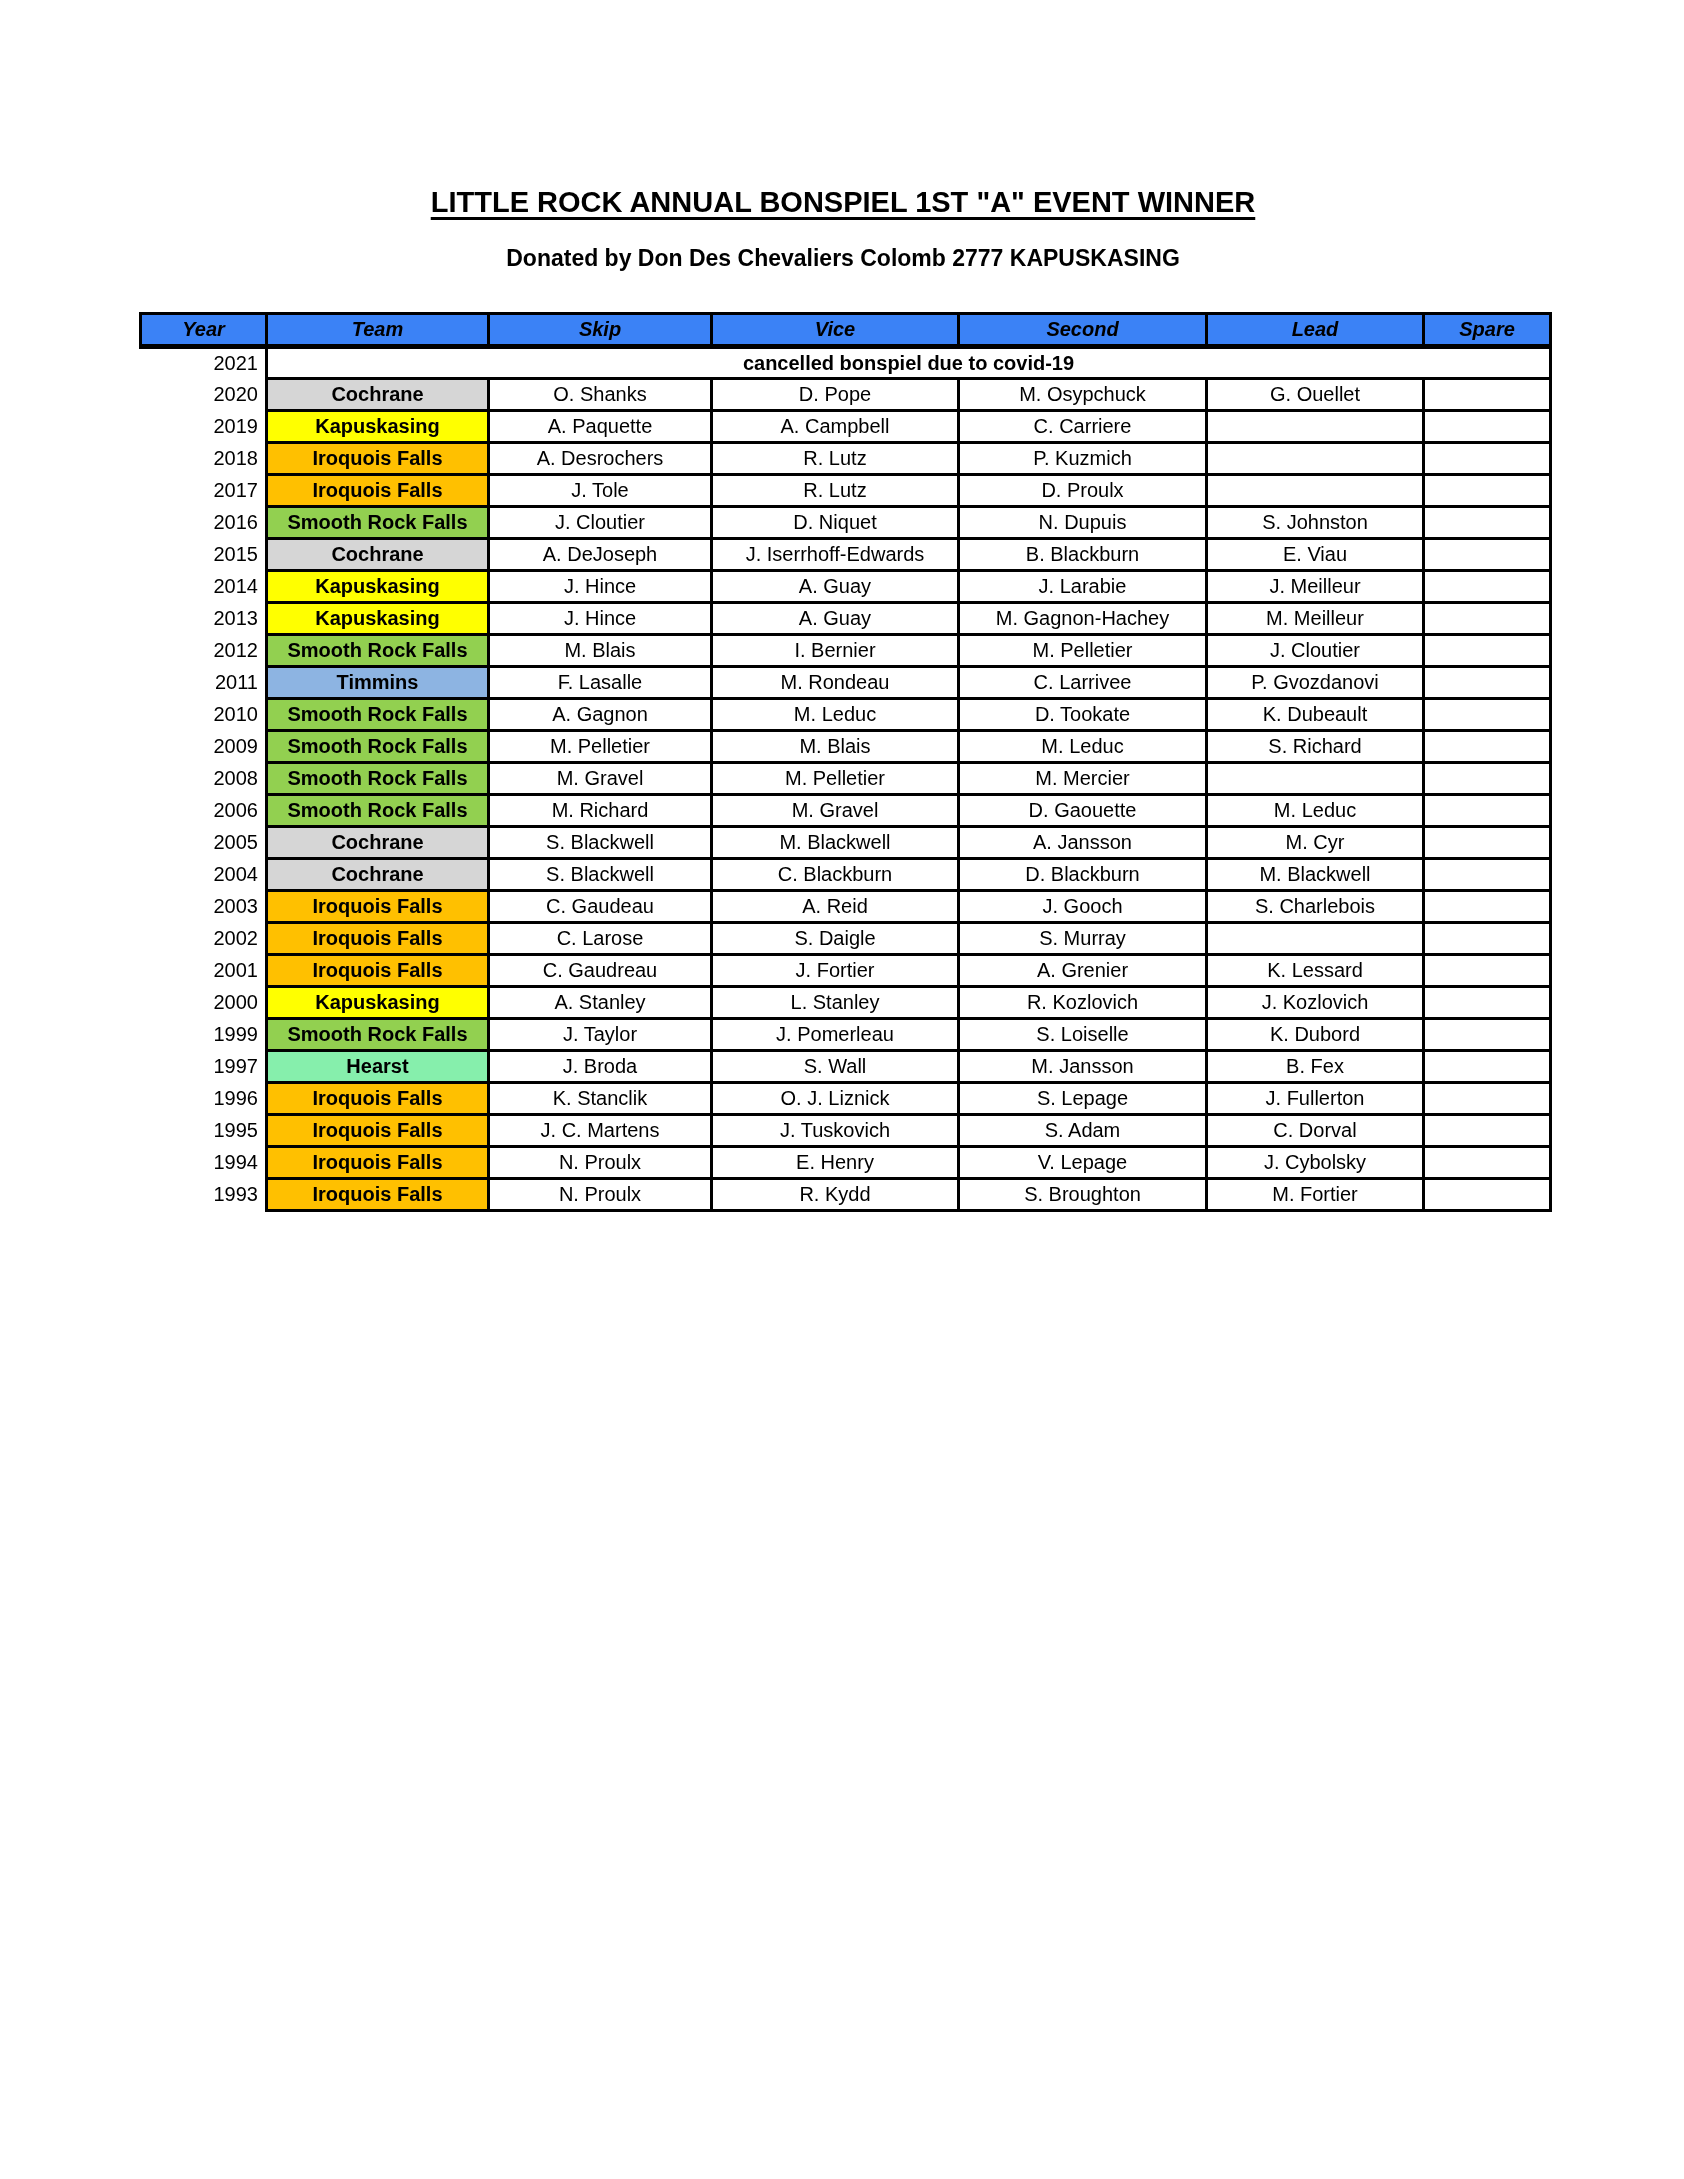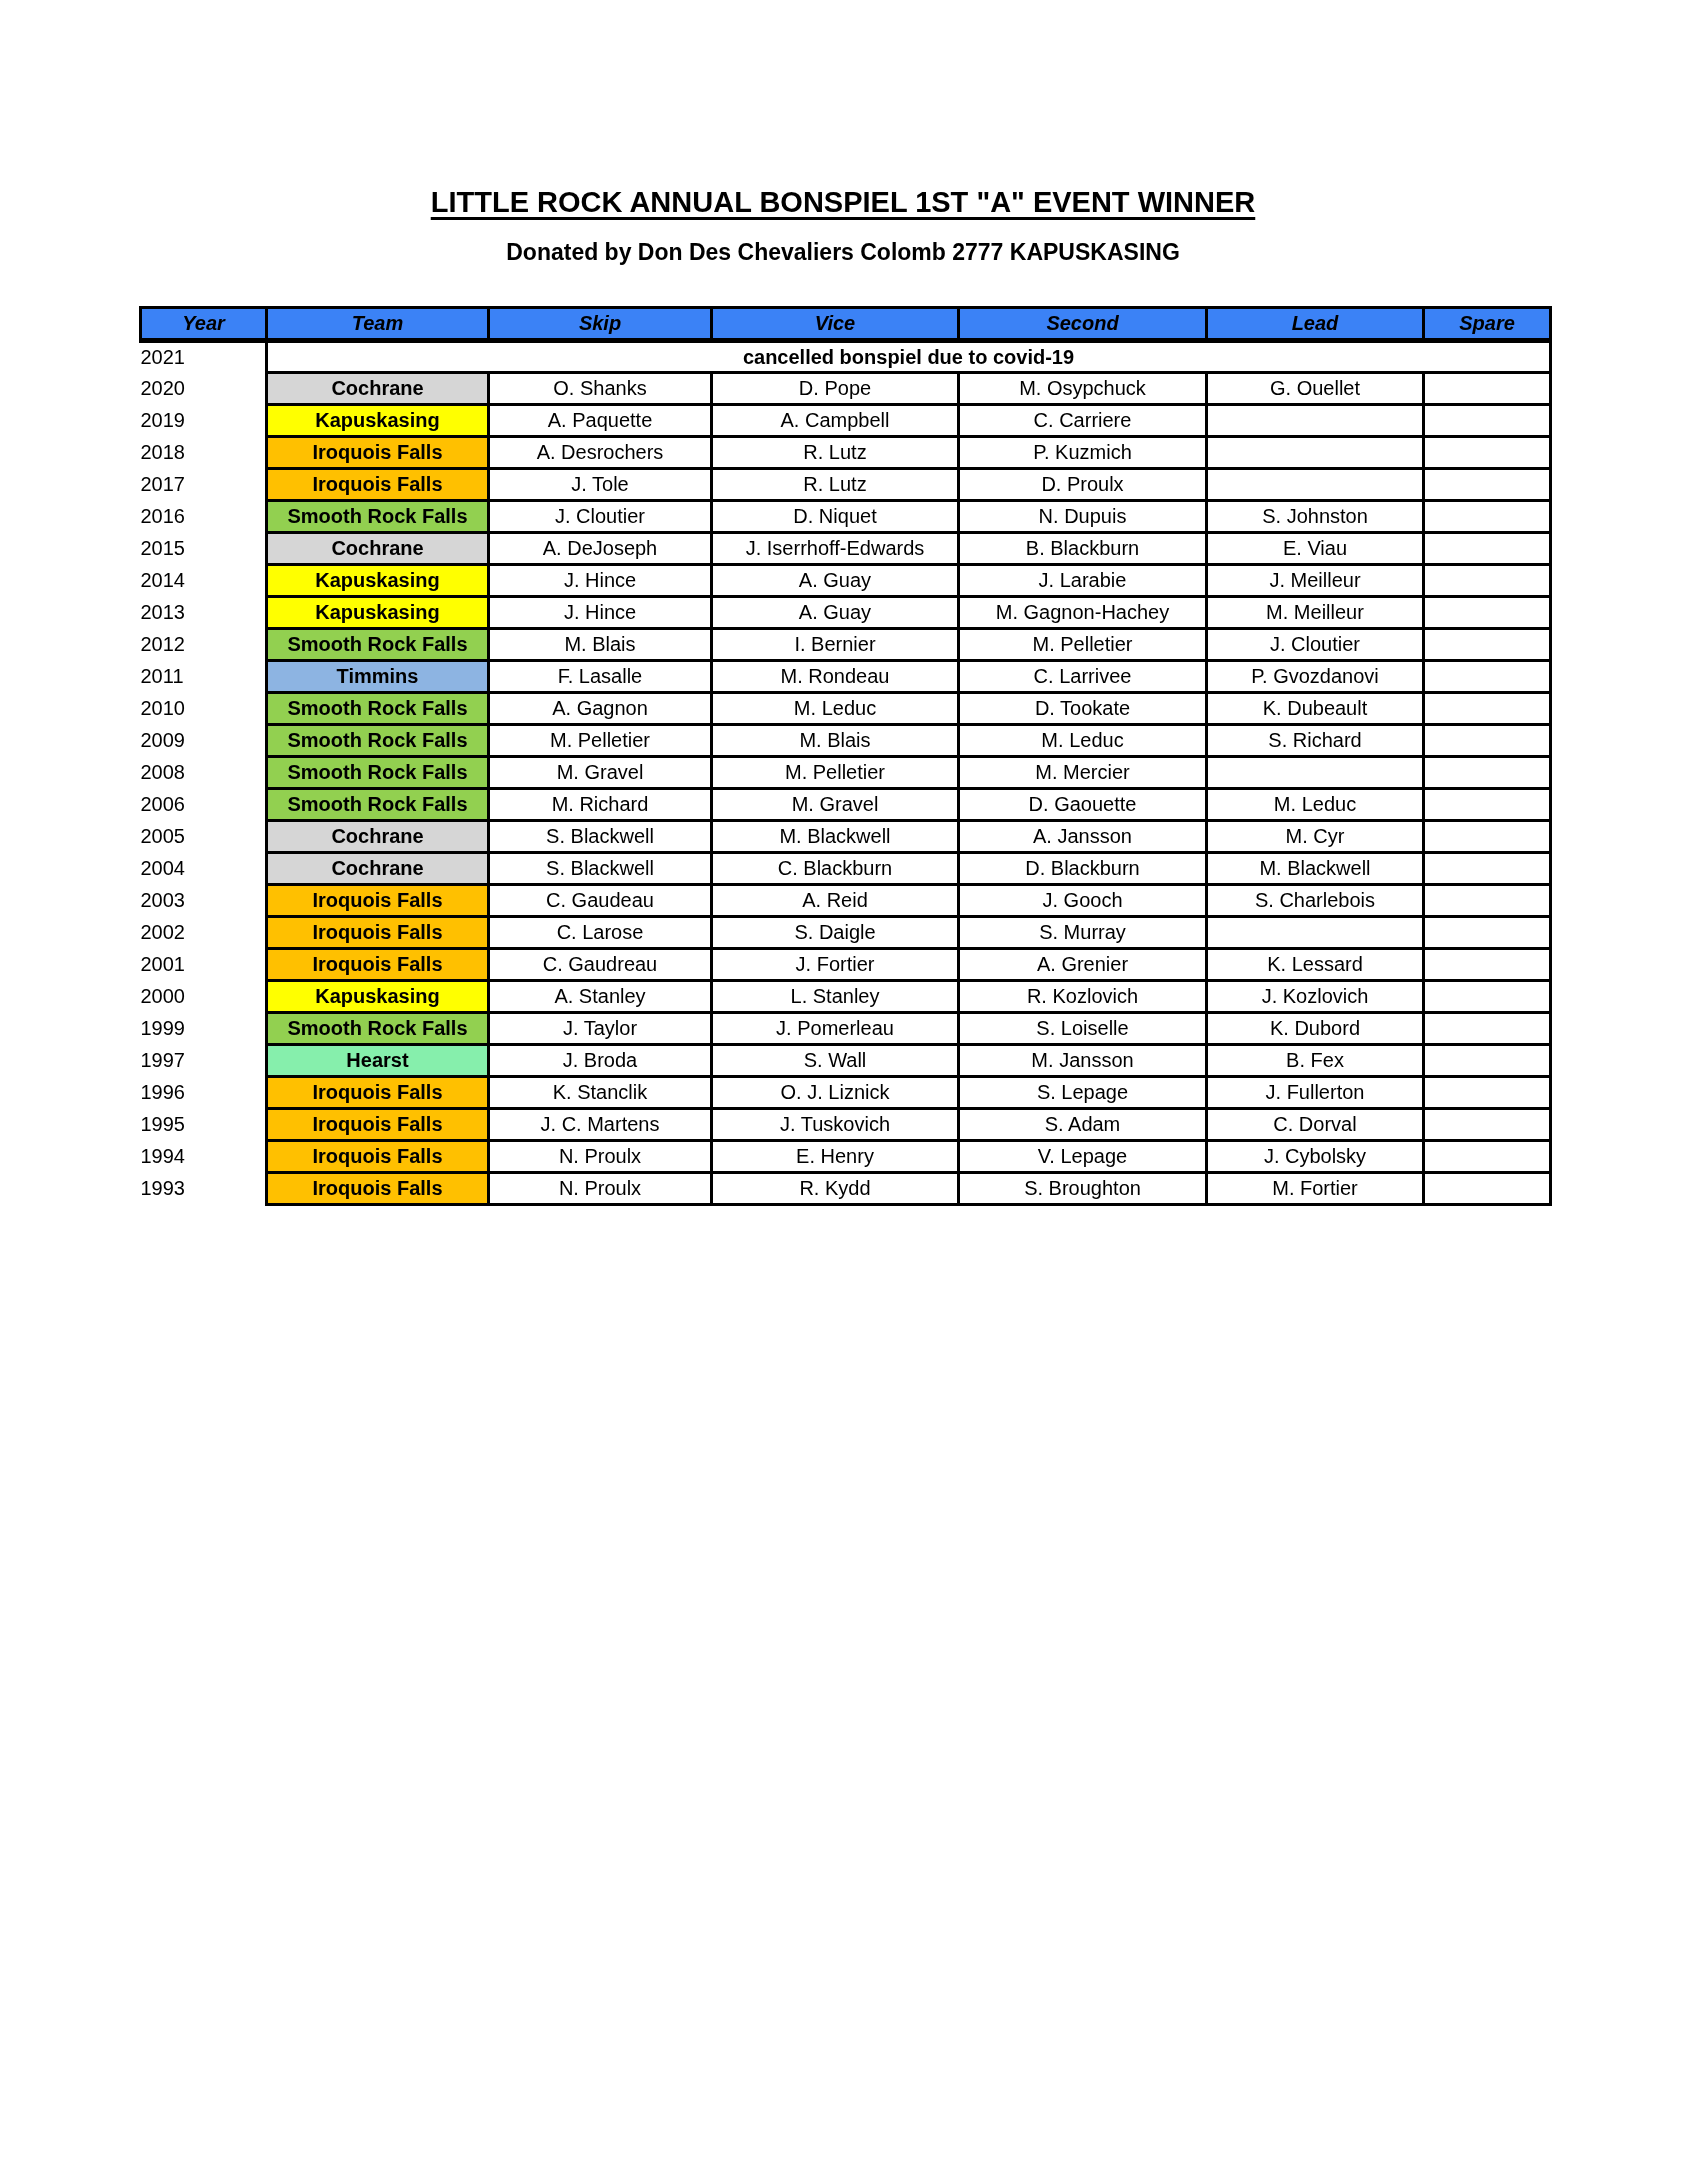--- a/index.html
+++ b/index.html
@@ -16,21 +16,21 @@
     top: 186px;
     width: 1408px;
   }
   .page-title {
     text-align: center;
     font-size: 29px;
     font-weight: bold;
     text-decoration: underline;
     text-decoration-thickness: 3px;
     text-underline-offset: 5px;
-    margin-bottom: 20px;
+    margin-bottom: 26px;
     letter-spacing: 0px;
   }
   .page-subtitle {
     text-align: center;
     font-size: 23px;
     font-weight: bold;
     margin-bottom: 40px;
   }
   table.results {
     border-collapse: collapse;
@@ -60,21 +60,21 @@
     font-size: 20px;
     height: 32px;
     text-align: center;
     vertical-align: middle;
     background: #ffffff;
     overflow: hidden;
     white-space: nowrap;
   }
   td.year-cell {
     border: none;
-    text-align: left;
+    text-align: right;
     padding-right: 7px;
     font-weight: normal;
   }
   td.team-cell { font-weight: bold; }
   td.covid-cell { font-weight: bold; }
 </style>
 </head>
 <body>
 
 <div class="sheet">

